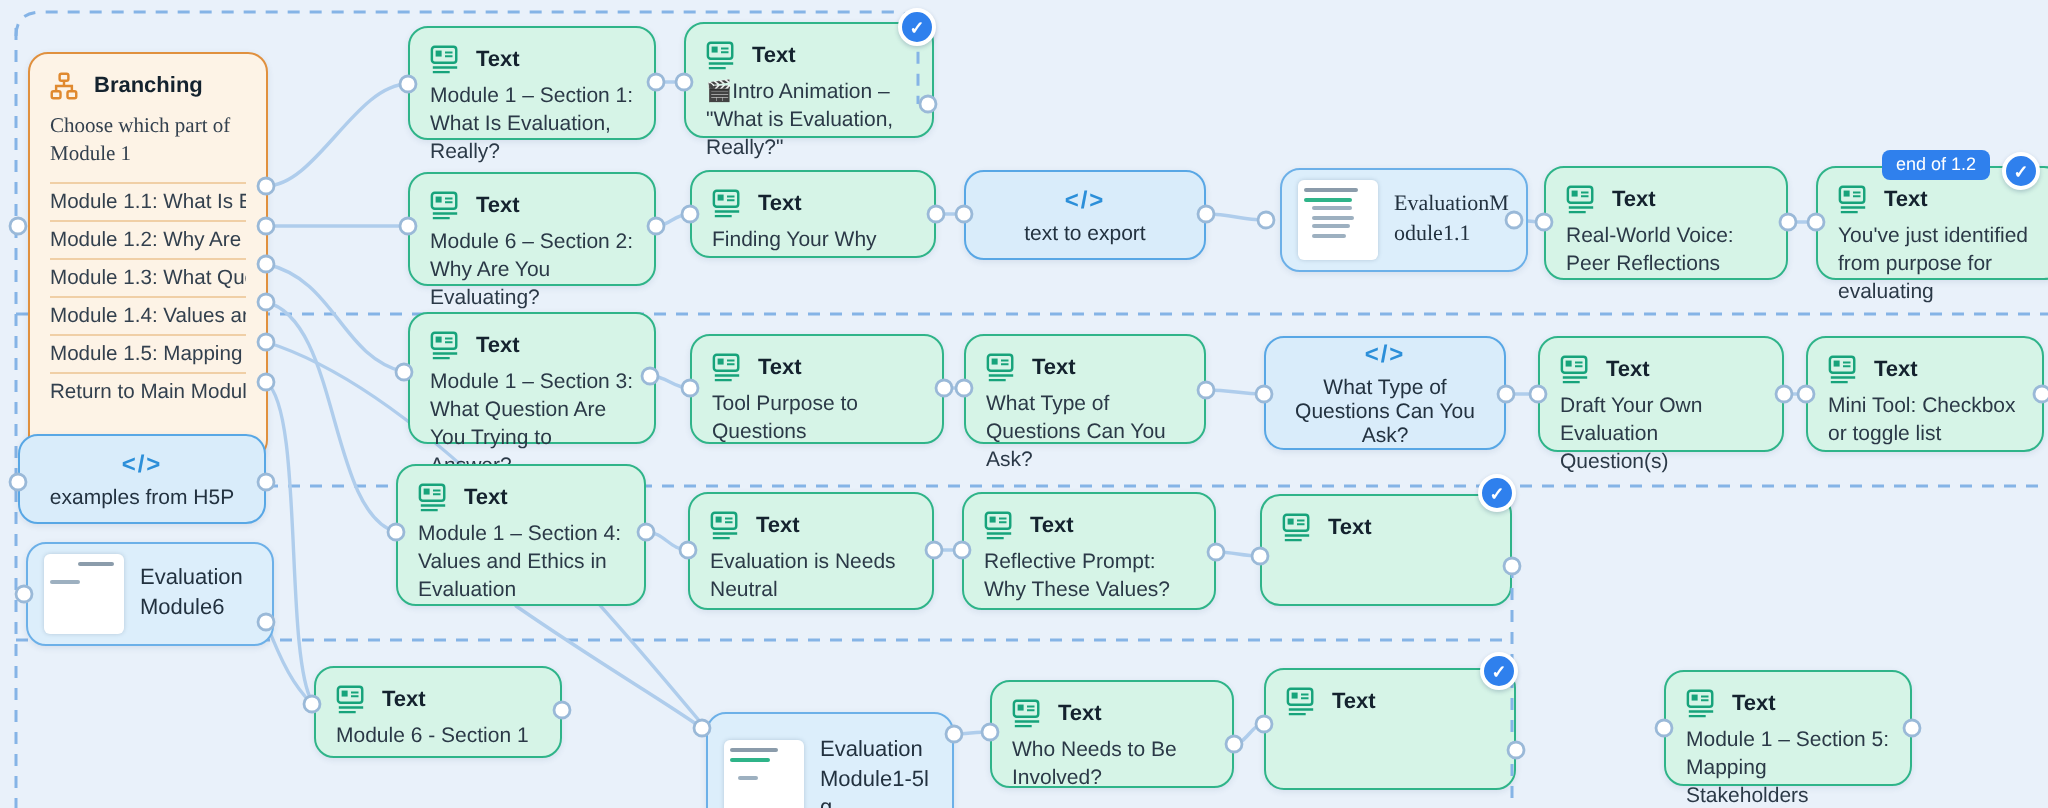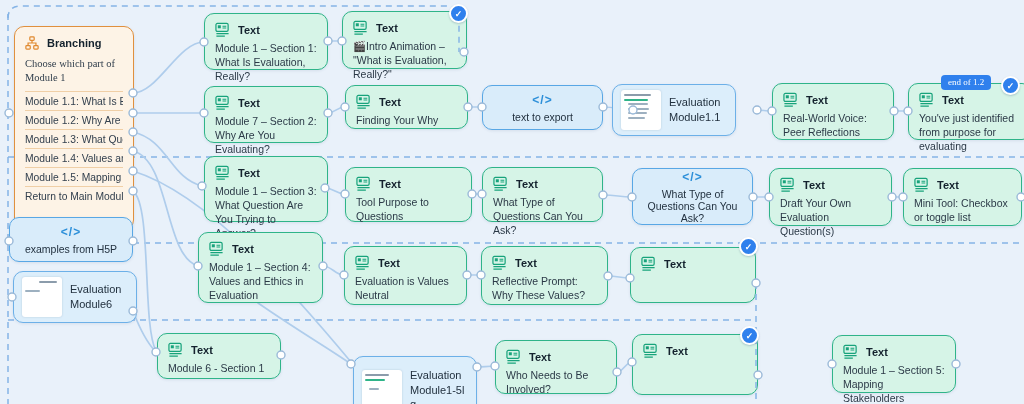--- a/index.html
+++ b/index.html
@@ -24,21 +24,21 @@
   .b-desc{font-size:10.5px;color:#33404e;line-height:1.35;padding:2px 0 6px 0;font-family:Liberation Serif, serif;}
   .b-item{font-size:10.3px;color:#33404e;border-top:1px solid #f0cfa6;padding:4px 0 3px 0;white-space:nowrap;overflow:hidden;}
   .preview{width:40px;height:40px;background:#ffffff;border-radius:3px;box-shadow:0 0 2px rgba(60,90,120,.25);
            flex:0 0 auto;padding:4px 3px;box-sizing:border-box;display:flex;flex-direction:column;gap:2.5px;}
   .pl{height:2px;border-radius:1px;}
   .modlabel{font-size:11px;color:#22313f;word-break:break-all;line-height:1.35;}
   .check{position:absolute;z-index:4;width:15px;height:15px;border-radius:50%;background:#2f80ed;
          border:2px solid #ffffff;color:#fff;font-size:9px;font-weight:bold;display:flex;
          align-items:center;justify-content:center;box-shadow:0 1px 2px rgba(40,70,110,.25);}
   .pill{position:absolute;z-index:4;background:#2f80ed;color:#fff;font-size:9px;
-        padding:2px 7px 3px 7px;border-radius:4px;white-space:nowrap;font-family:Liberation Serif, serif;}
+        padding:2px 7px 3px 7px;border-radius:4px;white-space:nowrap;}
 </style>
 </head>
 <body>
 
 <div id="canvas">
 
   <svg id="edges" class="layer" width="1024" height="404">
     <g stroke="#85b4e6" stroke-width="1.5" stroke-dasharray="6 5" fill="none">
       <path d="M8,14 V404"></path>
       <path d="M8,157 H1024"></path>
@@ -129,21 +129,21 @@
         <span class="ticon">
           <svg width="15" height="15" viewBox="0 0 16 16">
             <rect x="1" y="1.5" width="13" height="8.5" rx="1.5" fill="none" stroke="currentColor" stroke-width="1.3"></rect>
             <rect x="3" y="3.5" width="3.2" height="3.2" fill="currentColor"></rect>
             <path d="M8 4.5h4 M8 6.5h4" stroke="currentColor" stroke-width="1.1"></path>
             <path d="M1.5 12.5h13 M1.5 15h9" stroke="currentColor" stroke-width="1.3"></path>
           </svg>
         </span>
         <span>Text</span>
       </div>
-    <div class="nbody">Module 7 – Section 2: Why Are You Evaluating?</div>
+    <div class="nbody">Module 6 – Section 2: Why Are You Evaluating?</div>
   </div>
 
   <div class="node green" style="left:345px;top:85px;width:123px;height:44px;">
     <div class="nhead">
         <span class="ticon">
           <svg width="15" height="15" viewBox="0 0 16 16">
             <rect x="1" y="1.5" width="13" height="8.5" rx="1.5" fill="none" stroke="currentColor" stroke-width="1.3"></rect>
             <rect x="3" y="3.5" width="3.2" height="3.2" fill="currentColor"></rect>
             <path d="M8 4.5h4 M8 6.5h4" stroke="currentColor" stroke-width="1.1"></path>
             <path d="M1.5 12.5h13 M1.5 15h9" stroke="currentColor" stroke-width="1.3"></path>
@@ -152,21 +152,21 @@
         <span>Text</span>
       </div>
     <div class="nbody">Finding Your Why</div>
   </div>
 
   <div class="node blue" style="left:482px;top:85px;width:121px;height:45px;">
     <span class="codeglyph">&lt;/&gt;</span>
     <span class="bluebody">text to export</span>
   </div>
 
-  <div class="node module" style="left:612px;top:84px;width:124px;height:52px;">
+  <div class="node module" style="left:640px;top:84px;width:124px;height:52px;font-family:Liberation Serif, serif;">
     <span class="preview">
       <span class="pl" style="background:#8b9cab;width:80%;"></span>
       <span class="pl" style="background:#2fb489;width:70%;"></span>
       <span class="pl" style="background:#9db0c0;width:60%;margin-left:4px;"></span>
       <span class="pl" style="background:#9db0c0;width:62%;margin-left:4px;"></span>
       <span class="pl" style="background:#9db0c0;width:55%;margin-left:4px;"></span>
       <span class="pl" style="background:#9db0c0;width:50%;margin-left:4px;"></span>
     </span>
     <span class="modlabel">EvaluationModule1.1</span>
   </div>
@@ -301,21 +301,21 @@
         <span class="ticon">
           <svg width="15" height="15" viewBox="0 0 16 16">
             <rect x="1" y="1.5" width="13" height="8.5" rx="1.5" fill="none" stroke="currentColor" stroke-width="1.3"></rect>
             <rect x="3" y="3.5" width="3.2" height="3.2" fill="currentColor"></rect>
             <path d="M8 4.5h4 M8 6.5h4" stroke="currentColor" stroke-width="1.1"></path>
             <path d="M1.5 12.5h13 M1.5 15h9" stroke="currentColor" stroke-width="1.3"></path>
           </svg>
         </span>
         <span>Text</span>
       </div>
-    <div class="nbody">Evaluation is Values Neutral</div>
+    <div class="nbody">Evaluation is Needs Neutral</div>
   </div>
 
   <div class="node green" style="left:481px;top:246px;width:127px;height:59px;">
     <div class="nhead">
         <span class="ticon">
           <svg width="15" height="15" viewBox="0 0 16 16">
             <rect x="1" y="1.5" width="13" height="8.5" rx="1.5" fill="none" stroke="currentColor" stroke-width="1.3"></rect>
             <rect x="3" y="3.5" width="3.2" height="3.2" fill="currentColor"></rect>
             <path d="M8 4.5h4 M8 6.5h4" stroke="currentColor" stroke-width="1.1"></path>
             <path d="M1.5 12.5h13 M1.5 15h9" stroke="currentColor" stroke-width="1.3"></path>

